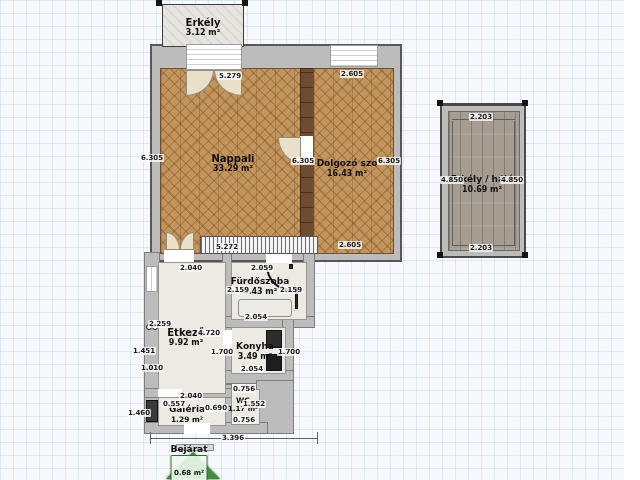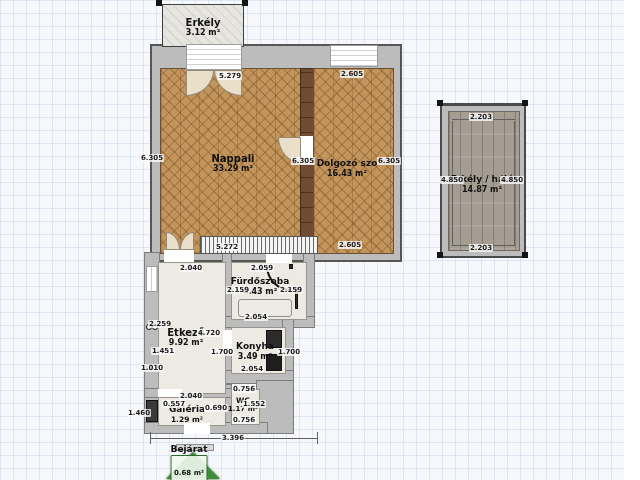--- a/index.html
+++ b/index.html
@@ -102,21 +102,21 @@
   <div class="cap" style="left:437px;top:100px"></div>
   <div class="cap" style="left:522px;top:100px"></div>
   <div class="cap" style="left:437px;top:252px"></div>
   <div class="cap" style="left:522px;top:252px"></div>
   <div class="dl" style="left:452px;top:119px;width:63px;height:1px"></div>
   <div class="dl" style="left:452px;top:245px;width:63px;height:1px"></div>
   <div class="dl" style="left:452px;top:121px;width:1px;height:124px"></div>
   <div class="dl" style="left:514px;top:121px;width:1px;height:124px"></div>
   <div class="rlabel" style="left:482px;top:184px">
     <div class="rname" style="font-size:9px">Erkély / háló</div>
-    <div class="rarea">14.87 m²</div>
+    <div class="rarea">10.69 m²</div>
   </div>
 
   <div class="wall" style="left:144px;top:252px;width:16px;height:182px"></div>
   <div class="wall" style="left:222px;top:252px;width:10px;height:146px"></div>
   <div class="wall" style="left:303px;top:252px;width:12px;height:76px"></div>
   <div class="wall" style="left:222px;top:316px;width:93px;height:12px"></div>
   <div class="wall" style="left:282px;top:316px;width:12px;height:66px"></div>
   <div class="wall" style="left:222px;top:370px;width:72px;height:14px"></div>
   <div class="wall" style="left:256px;top:380px;width:38px;height:54px"></div>
   <div class="wall" style="left:222px;top:384px;width:10px;height:50px"></div>
@@ -193,21 +193,21 @@
       <span class="dim" style="left: 481px; top: 248px;">2.203</span>
       <span class="dim" style="left: 452px; top: 180px;">4.850</span>
       <span class="dim" style="left: 512px; top: 180px;">4.850</span>
       <span class="dim" style="left: 191px; top: 268px;">2.040</span>
       <span class="dim" style="left: 262px; top: 268px; text-align: right;">2.059</span>
       <span class="dim" style="left: 160px; top: 296px; margin-top: 28px;">2.259</span>
       <span class="dim" style="left: 238px; top: 290px;">2.159</span>
       <span class="dim" style="left: 291px; top: 290px;">2.159</span>
       <span class="dim" style="left: 256px; top: 317px;">2.054</span>
       <span class="dim" style="left: 209px; top: 333px;">4.720</span>
-      <span class="dim" style="left: 163px; top: 351px;">1.451</span>
+      <span class="dim" style="left: 144px; top: 351px;">1.451</span>
       <span class="dim" style="left: 222px; top: 352px;">1.700</span>
       <span class="dim" style="left: 289px; top: 352px;">1.700</span>
       <span class="dim" style="left: 252px; top: 369px;">2.054</span>
       <span class="dim" style="left: 152px; top: 368px;">1.010</span>
       <span class="dim" style="left: 244px; top: 389px;">0.756</span>
       <span class="dim" style="left: 191px; top: 396px;">2.040</span>
       <span class="dim" style="left: 174px; top: 404px;">0.557</span>
       <span class="dim" style="left: 216px; top: 408px;">0.690</span>
       <span class="dim" style="left: 254px; top: 404px;">1.552</span>
       <span class="dim" style="left: 244px; top: 420px;">0.756</span>

